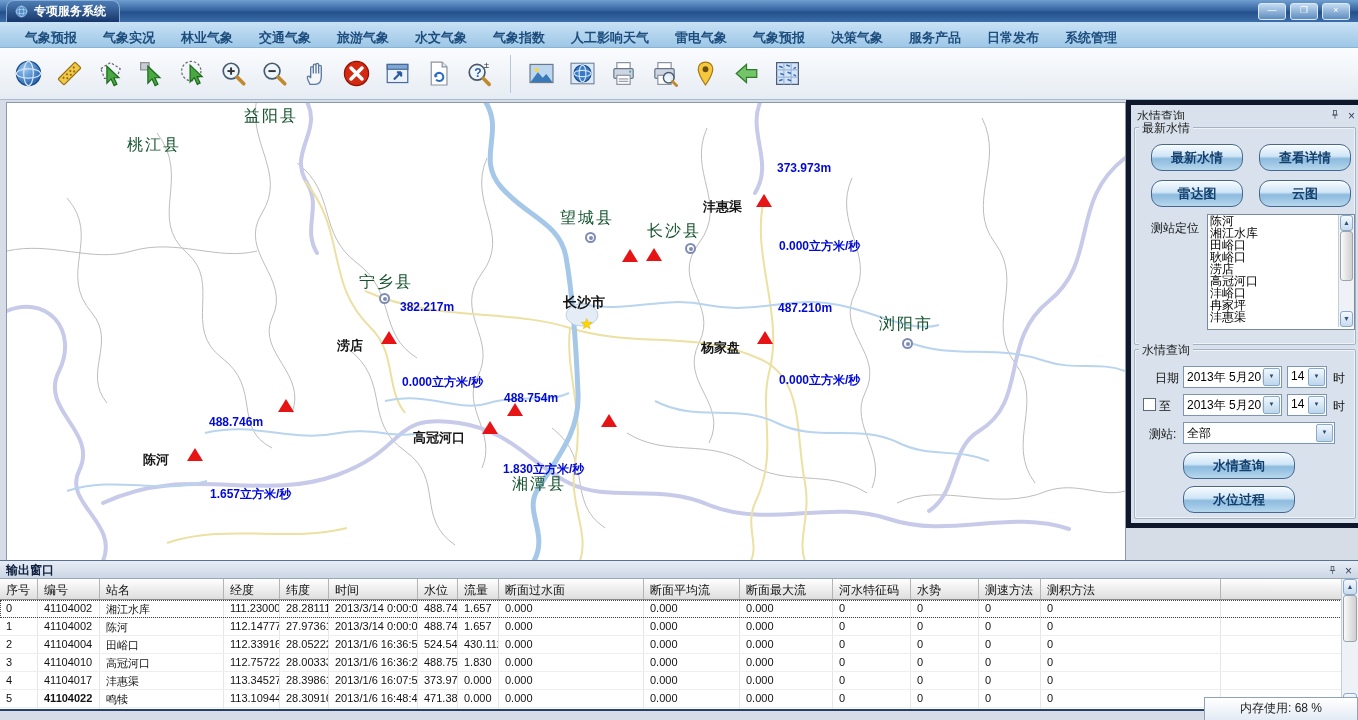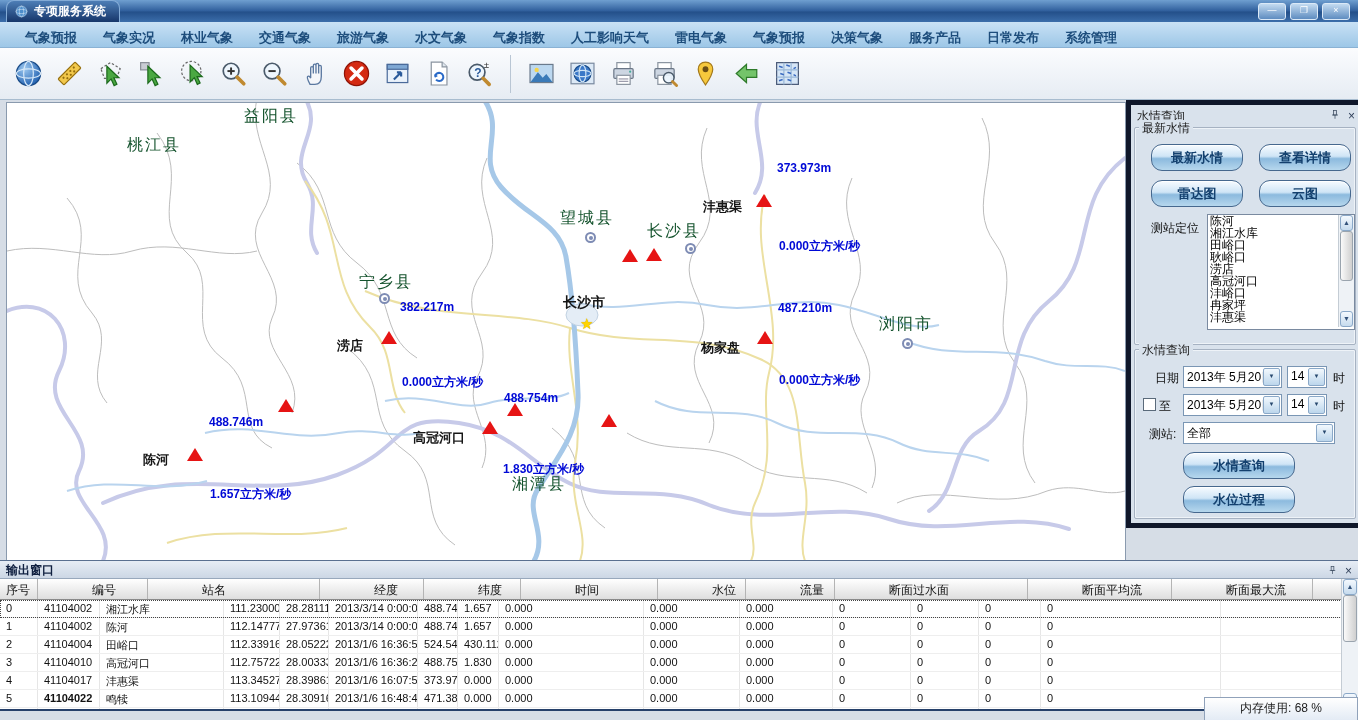--- a/index.html
+++ b/index.html
@@ -72,21 +72,21 @@
     font-size:6px;color:#27486e;text-align:center;line-height:15px;}
   .checkbox{position:absolute;width:11px;height:11px;background:#fff;border:1px solid #5a6a7a;}
 
   
   .output{position:absolute;left:0;top:560px;width:1358px;height:148px;background:#fff;
     border-top:1px solid #5a7090;border-bottom:2px solid #26406a;box-sizing:content-box;}
   .output-titlebar{position:relative;height:17px;background:linear-gradient(#e7edf5,#ccd7e5);border-bottom:1px solid #98a8bc;}
   .output-title{position:absolute;left:6px;top:1px;font-size:12px;font-weight:bold;color:#102040;}
   .output-icons{position:absolute;right:6px;top:1px;display:flex;gap:7px;align-items:center;}
   .table{position:absolute;left:0;top:18px;width:1342px;height:130px;overflow:hidden;}
-  .thead{display:flex;height:20px;background:linear-gradient(#ffffff,#dedede);border-bottom:1px solid #8a8a8a;gap:48px;}
+  .thead{display:flex;height:20px;background:linear-gradient(#ffffff,#dedede);border-bottom:1px solid #8a8a8a;}
   .th{font-size:12px;color:#111;padding:3px 0 0 6px;border-right:1px solid #b4b4b4;box-sizing:border-box;
     white-space:nowrap;overflow:hidden;flex:none;}
   .th.fill{flex:1;border-right:none;}
   .trow{display:flex;height:17px;border-bottom:1px solid #eeeeee;background:#fff;}
   .trow.selected{outline:1px dotted #444;outline-offset:-1px;}
   .td{font-size:11px;color:#111;padding:2px 0 0 6px;border-right:1px solid #e6e6e6;box-sizing:border-box;
     white-space:nowrap;overflow:hidden;flex:none;}
   .table-sb{position:absolute;right:0;top:18px;width:16px;height:130px;background:#eef2f6;border-left:1px solid #c4ccd4;}
 
   

